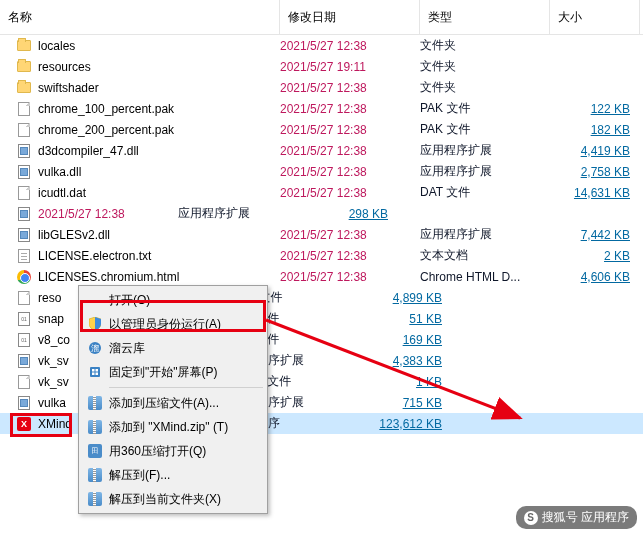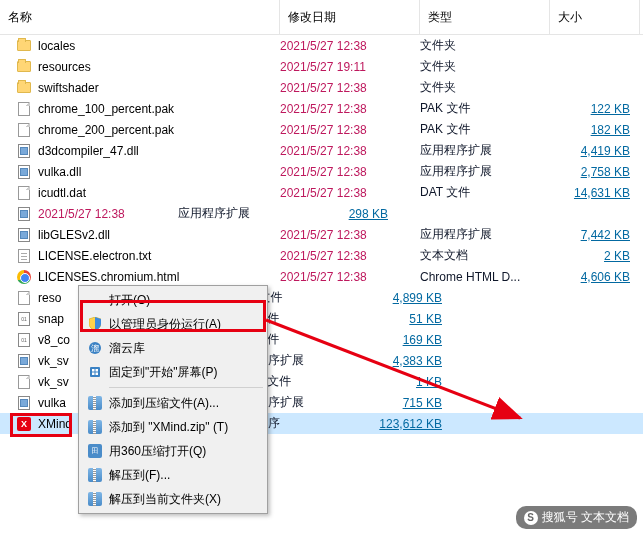--- a/index.html
+++ b/index.html
@@ -307,14 +307,14 @@
   <defs>
       <marker id="ah" markerWidth="10" markerHeight="8" refX="9" refY="4" orient="auto">
         <path d="M0,0 L10,4 L0,8 Z" fill="#e60012"></path>
       </marker>
     </defs>
   <line x1="266" y1="320" x2="520" y2="418" stroke="#e60012" stroke-width="3" marker-end="url(#ah)"></line>
 </svg>
 
 <div class="watermark">
   <span class="wm-icon">S</span>
-  <span>搜狐号 文本文档</span>
+  <span>搜狐号 应用程序</span>
 </div>
 
 </body></html>

